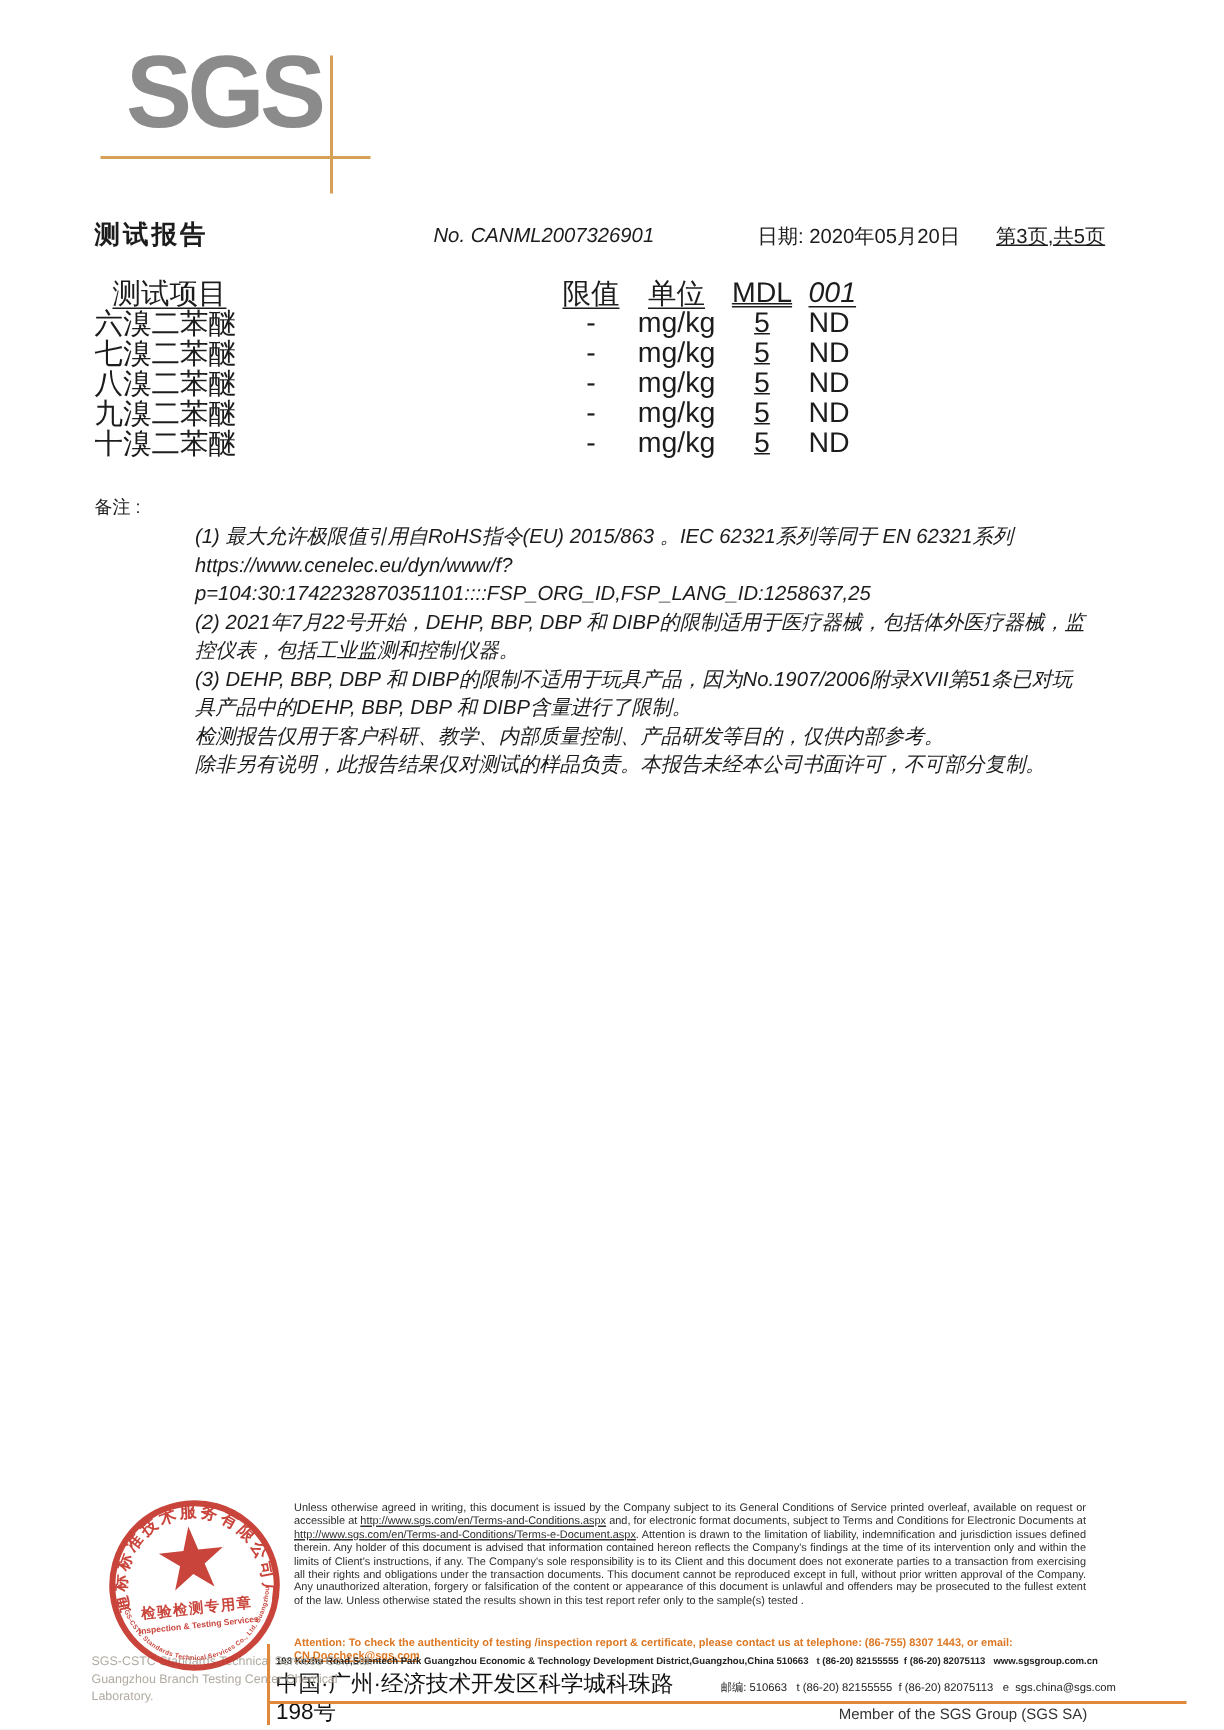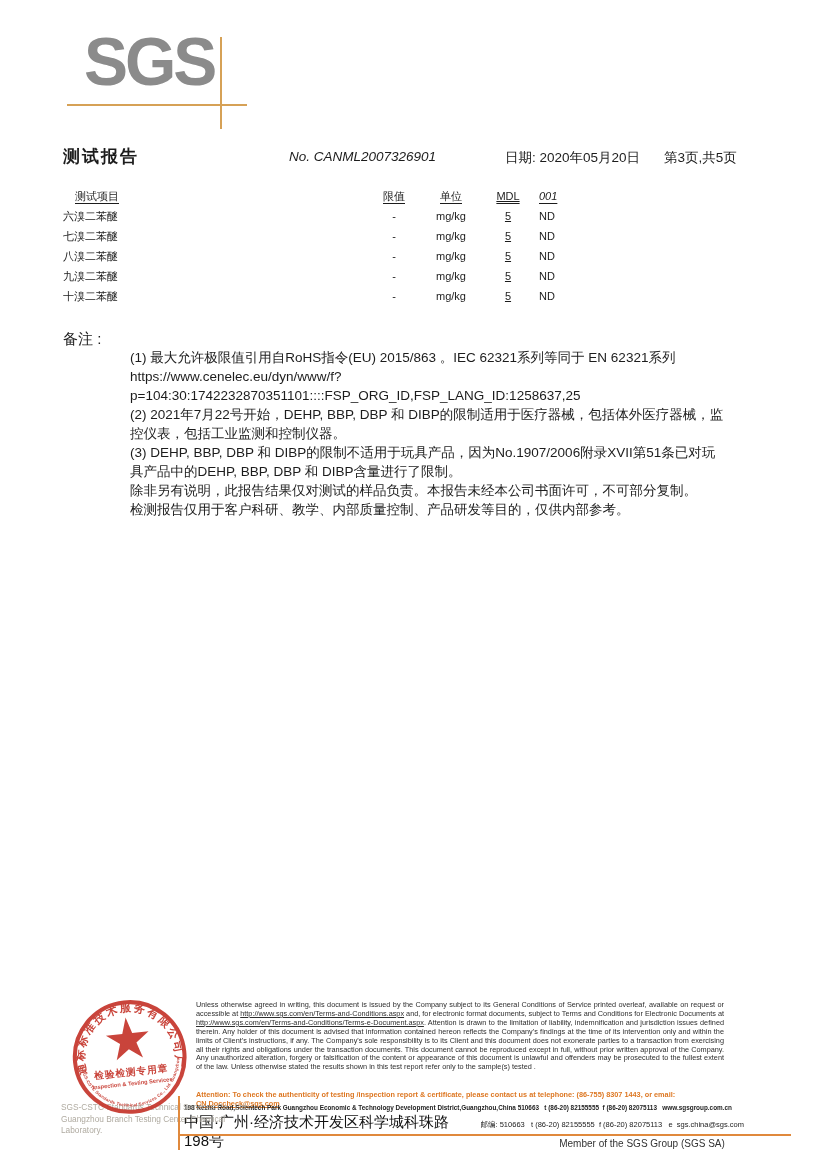--- a/index.html
+++ b/index.html
@@ -14,37 +14,37 @@
     font-size:66px; font-weight:bold; color:#8b8b8b;
     letter-spacing:-3px; line-height:1; transform:scaleY(1.04);
   }
   .logo-hline { position:absolute; left:67px; top:104px; width:180px; height:2px; background:#d6a156; }
   .logo-vline { position:absolute; left:220px; top:37px; width:2px; height:92px; background:#d6a156; }
 
   
   .doc-title { position:absolute; left:63px; top:145px; font-size:17px; font-weight:bold; letter-spacing:2px; }
   .report-no { position:absolute; left:289px; top:149px; font-size:13.5px;font-style:italic; }
   .report-date { position:absolute; left:505px; top:149px; font-size:13.5px; }
-  .report-page { position:absolute; left:664px; top:149px; font-size:13.5px; }
+  .report-page { position:absolute; left:664px; top:149px; font-size:13.5px;text-decoration:underline; }
 
   
-  .rtable { position:absolute; left:63px; top:186px; width:620px; font-size:11px; }
+  .rtable { position:absolute; left:63px; top:186px; width:620px; font-size:19px; }
   .rrow { display:flex; height:20px; align-items:center; }
   .c1 { width:300px; text-align:left; }
   .c2 { width:62px; text-align:center; }
   .c3 { width:52px; text-align:center; }
   .c4 { width:62px; text-align:center;text-decoration:underline; }
   .c5 { width:70px; }
   .rhead .c1 { padding-left:12px; box-sizing:border-box; }
   .rhead span { text-decoration:underline; text-underline-offset:3px; }
   .rhead .c5 span { font-style:italic; }
 
   
-  .notes-label { position:absolute; left:63px; top:330px; font-size:15px; }
-  .notes-block { position:absolute; left:130px; top:348px; width:598px; font-size:13.5px; line-height:19px; }
+  .notes-label { position:absolute; left:63px; top:330px; font-size:12px; }
+  .notes-block { position:absolute; left:130px; top:348px; width:598px; font-size:13.5px; line-height:19px;font-style:italic; }
   .notes-block p { margin:0; overflow-wrap:anywhere; }
 
   
   .legal {
     position:absolute; left:196px; top:1001px; width:528px;
     font-size:7.3px; line-height:8.9px; text-align:justify; color:#2e2e2e;
   }
   .legal a { color:inherit; text-decoration:underline; }
   .attention {
     position:absolute; left:196px; top:1091px; width:532px;
@@ -127,22 +127,22 @@
       <div class="c4">5</div>
       <div class="c5">ND</div>
     </div>
   </div>
 
   <div class="notes-label">备注 :</div>
   <div class="notes-block">
     <p>(1) 最大允许极限值引用自RoHS指令(EU) 2015/863 。IEC 62321系列等同于 EN 62321系列https://www.cenelec.eu/dyn/www/f?p=104:30:1742232870351101::::FSP_ORG_ID,FSP_LANG_ID:1258637,25</p>
     <p>(2) 2021年7月22号开始，DEHP, BBP, DBP 和 DIBP的限制适用于医疗器械，包括体外医疗器械，监控仪表，包括工业监测和控制仪器。</p>
     <p>(3) DEHP, BBP, DBP 和 DIBP的限制不适用于玩具产品，因为No.1907/2006附录XVII第51条已对玩具产品中的DEHP, BBP, DBP 和 DIBP含量进行了限制。</p>
+    <p>检测报告仅用于客户科研、教学、内部质量控制、产品研发等目的，仅供内部参考。</p>
     <p>除非另有说明，此报告结果仅对测试的样品负责。本报告未经本公司书面许可，不可部分复制。</p>
-    <p>检测报告仅用于客户科研、教学、内部质量控制、产品研发等目的，仅供内部参考。</p>
   </div>
 
   <svg class="stamp" viewBox="0 0 140 130">
     <defs>
       <path id="arcTop" d="M 27.7,77.4 A 45,45 0 1 1 112.3,77.4" fill="none"></path>
       <path id="arcBottom" d="M 21.2,66.3 A 49,49 0 0 0 118.8,66.3" fill="none"></path>
     </defs>
     <circle cx="70" cy="62" r="54" fill="none" stroke="#c5352b" stroke-width="4"></circle>
     <polygon fill="#c5352b" points="70,23 74.9,38.8 91.1,38.8 78.1,48.4 83,64 70,54.4 57,64 61.9,48.4 48.9,38.8 65.1,38.8"></polygon>
     <text font-size="11" font-weight="bold" letter-spacing="2">

